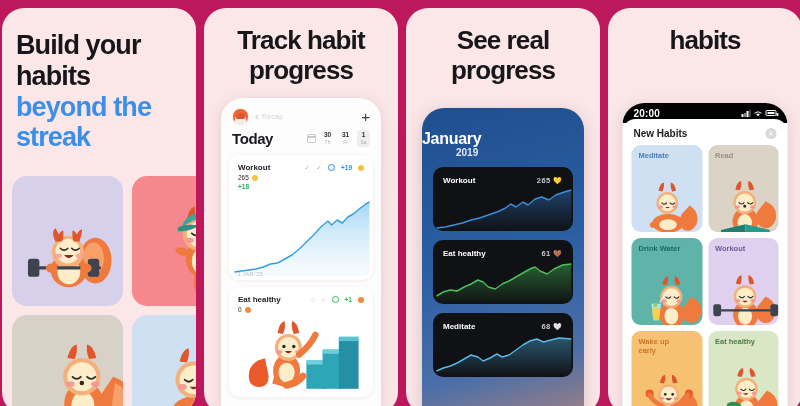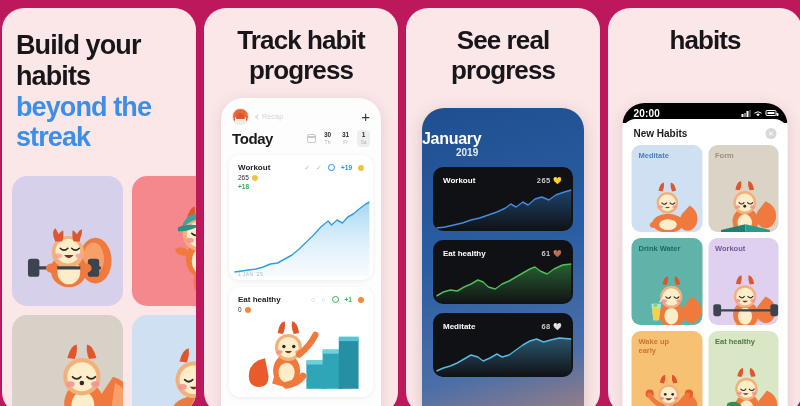--- a/index.html
+++ b/index.html
@@ -482,21 +482,21 @@
                 <ellipse cx="37" cy="38" rx="3.6" ry="2.4" fill="#f39494" opacity=".9"></ellipse>
                 <ellipse cx="58" cy="38" rx="3.6" ry="2.4" fill="#f39494" opacity=".9"></ellipse>
                 <path d="M44 38 q3 4 7 0Z" fill="#7a3326"></path>
                 <ellipse cx="27" cy="64" rx="6" ry="4.4" fill="#f07a3e" transform="rotate(-18 27 64)"></ellipse>
                 <ellipse cx="69" cy="64" rx="6" ry="4.4" fill="#f07a3e" transform="rotate(18 69 64)"></ellipse>
               </svg>
             </div>
           </div>
 
           <div class="hcard" style="background:#dcd3c7">
-            <span class="hcard-label" style="color:#9c8e7c">Form</span>
+            <span class="hcard-label" style="color:#9c8e7c">Read</span>
             <div class="sq" style="left:2%;bottom:-6%;width:102%;height:76%">
               <svg viewBox="0 0 100 80" preserveAspectRatio="xMidYMax meet">
                 <path d="M78 30 q18 8 14 26 q-6 16 -20 10 q-11 -8 -5 -22Z" fill="#f07a3e"></path>
                 <ellipse cx="50" cy="58" rx="18" ry="19" fill="#f07a3e"></ellipse>
                 <ellipse cx="49" cy="60" rx="10" ry="12" fill="#fdeec9"></ellipse>
                 <path d="M36 14 q2 -11 8 -12 q1 8 -2 13Z" fill="#e0562c"></path>
                 <path d="M62 14 q-2 -11 -8 -12 q-1 8 2 13Z" fill="#e0562c"></path>
                 <circle cx="49" cy="32" r="16" fill="#f4b07a"></circle>
                 <circle cx="49" cy="32" r="12.5" fill="#fdeec9"></circle>
                 <path d="M41 32 q4 4 7 0" stroke="#2e2a28" stroke-width="1.6" fill="none" stroke-linecap="round"></path>

